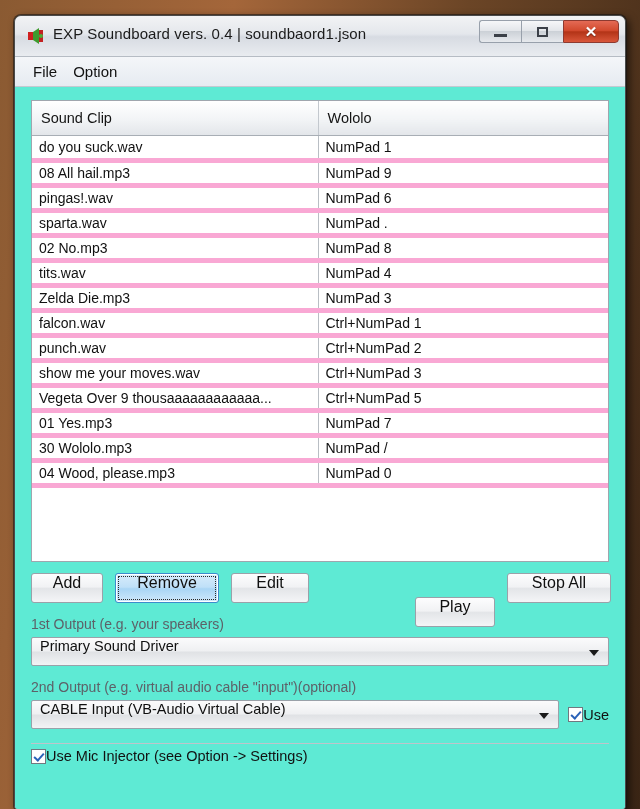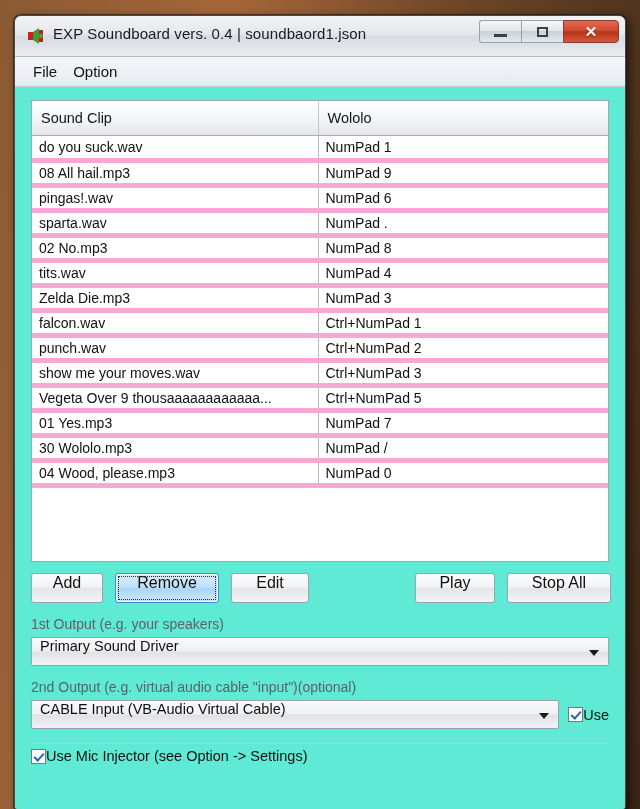--- a/index.html
+++ b/index.html
@@ -149,21 +149,21 @@
     box-shadow: inset 0 0 0 1px #ffffff;
   }
   .btn.focused .focus-ring {
     position: absolute; left: 2px; right: 2px; top: 2px; bottom: 2px;
     border: 1px dotted #2b2b2b;
     pointer-events: none;
   }
   #btn-add     { left: 0px;   width: 72px; }
   #btn-remove  { left: 84px;  width: 104px; }
   #btn-edit    { left: 200px; width: 78px; }
-  #btn-play    { left: 384px; width: 80px; }
+  #btn-play    { left: 384px; width: 80px; margin-top: 24px; }
   #btn-stopall { left: 476px; width: 104px; }
 
   
   .field-label {
     font-size: 14px; color: #5d6168;
     margin-top: 13px; margin-bottom: 5px;
   }
   .combo {
     position: relative;
     height: 29px;

